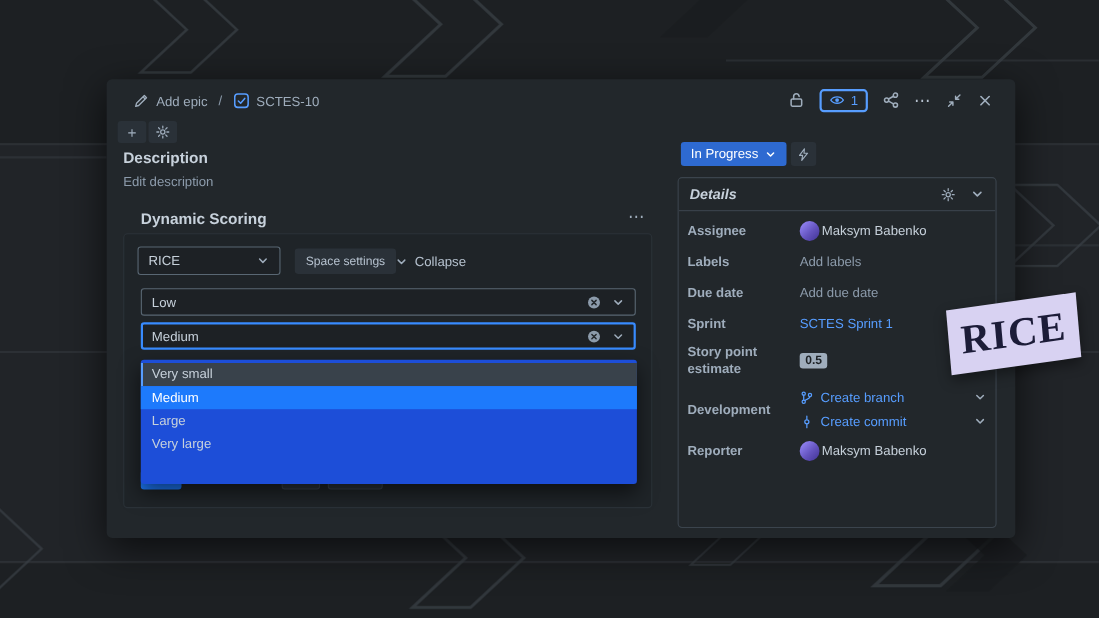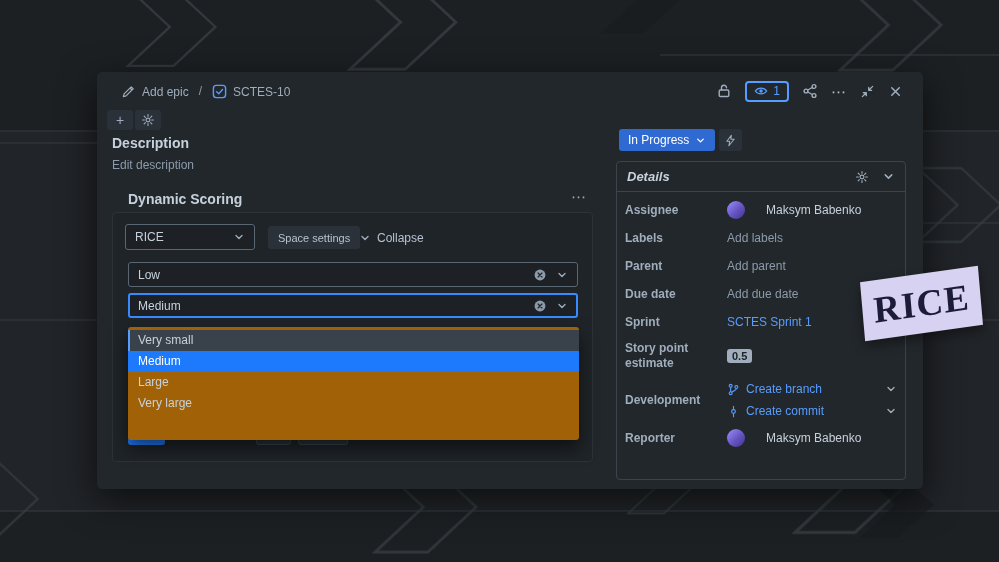--- a/index.html
+++ b/index.html
@@ -80,21 +80,21 @@
     position: absolute; left: 15px; width: 450px; height: 25px;
     border: 1px solid #596773; border-radius: 3px; background: #1D2125;
     display: flex; align-items: center; padding: 0 9px; color: #C7D1DB;
   }
   .sel-low { top: 49px; }
   .sel-med { top: 80px; border: 2px solid #388BFF; padding: 0 8px; }
   .sel-right { margin-left: auto; display: flex; align-items: center; gap: 9px; }
 
   .listbox {
     position: absolute; left: 15px; top: 114px; width: 451px; height: 113px;
-    background: #a16207; border-radius: 3px; padding: 3px 0;
+    background: #1d4ed8; border-radius: 3px; padding: 3px 0;
     box-shadow: 0 8px 18px rgba(0,0,0,.55); z-index: 3;
   }
   .opt { height: 21px; line-height: 21px; padding-left: 10px; font-size: 12px; color: #C7D1DB; cursor: pointer; }
   .opt.active { background: #39424B; box-shadow: inset 2px 0 0 #579DFF; }
   .opt.selected { background: #1D7AFC; color: #fff; }
 
   .pbtn { position: absolute; top: 214px; height: 18px; border-radius: 3px; z-index: 1; }
   .pbtn-primary { left: 15px; width: 37px; background: #1D7AFC; }
   .pbtn-a { left: 143px; width: 35px; background: #2A3138; border: 1px solid #3B444D; }
   .pbtn-b { left: 185px; width: 50px; background: #2A3138; border: 1px solid #3B444D; }
@@ -105,21 +105,21 @@
     border: 1px solid #3B444D; border-radius: 4px; overflow: hidden;
   }
   .d-header { height: 30px; display: flex; align-items: center; padding: 0 10px; border-bottom: 1px solid #3B444D; font-style: italic; }
   .d-title { font-size: 13px; font-weight: 700; color: #C7D1DB; }
   .d-hicons { margin-left: auto; display: flex; align-items: center; gap: 13px; color: #9FADBC; }
   .d-body { padding: 4px 8px 0 8px; }
   .drow { display: flex; align-items: center; min-height: 28px; }
   .drow.tall  { min-height: 40px; }
   .drow.dev   { min-height: 48px; }
   .dlabel { flex: 0 0 102px; font-size: 12px; font-weight: 600; color: #9FADBC; padding-right: 6px; line-height: 1.25; }
-  .duser { display: flex; align-items: center; gap: 21px; font-size: 12px; color: #C7D1DB; cursor: pointer; }
+  .duser { display: flex; align-items: center; gap: 2px; font-size: 12px; color: #C7D1DB; cursor: pointer; }
   .avatar { width: 18px; height: 18px; border-radius: 50%;
     background: linear-gradient(135deg, #9C8FFF 0%, #6554C0 55%, #403294 100%); flex: 0 0 18px; }
   .dplaceholder { font-size: 12px; color: #8C9BAB; cursor: pointer; }
   .dlink { font-size: 12px; color: #579DFF; cursor: pointer; }
   .badge { font-size: 11px; font-weight: 700; color: #1D2125; background: #9FADBC; border-radius: 3px; padding: 1px 5px; cursor: pointer; }
   .dev-links { flex: 1; display: flex; flex-direction: column; gap: 1px; }
   .dev-row { display: flex; align-items: center; gap: 6px; height: 21px; }
   .dev-row .chev { margin-left: auto; color: #9FADBC; }
 
   
@@ -357,24 +357,20 @@
       <div class="drow">
         <span class="dlabel">Assignee</span>
         <span class="duser">
           <span class="avatar"></span>
           <span>Maksym Babenko</span>
         </span>
       </div>
       <div class="drow">
         <span class="dlabel">Labels</span>
         <span class="dplaceholder">Add labels</span>
-      </div>
-      <div class="drow">
-        <span class="dlabel">Parent</span>
-        <span class="dplaceholder">Add parent</span>
       </div>
       <div class="drow">
         <span class="dlabel">Due date</span>
         <span class="dplaceholder">Add due date</span>
       </div>
       <div class="drow">
         <span class="dlabel">Sprint</span>
         <span class="dlink">SCTES Sprint 1</span>
       </div>
       <div class="drow tall">

